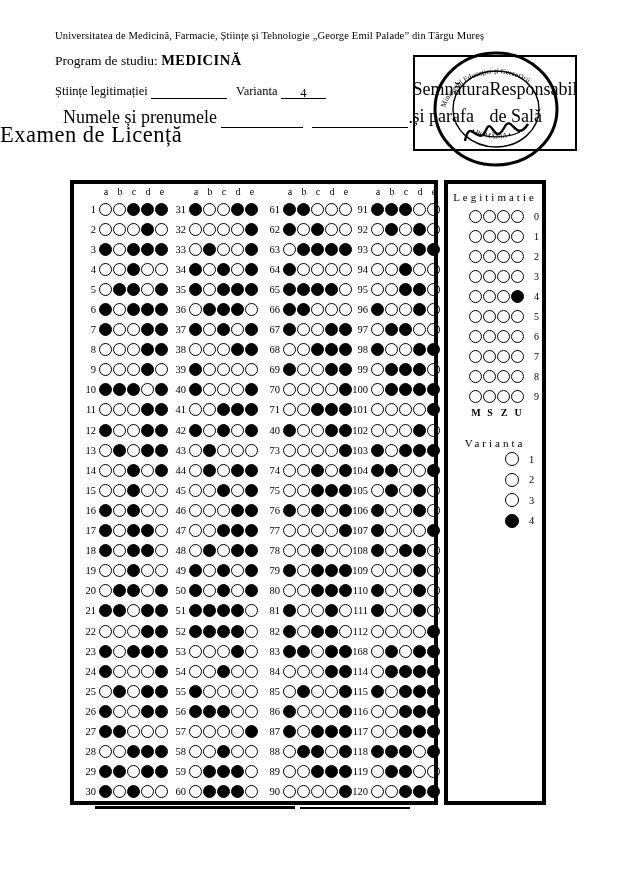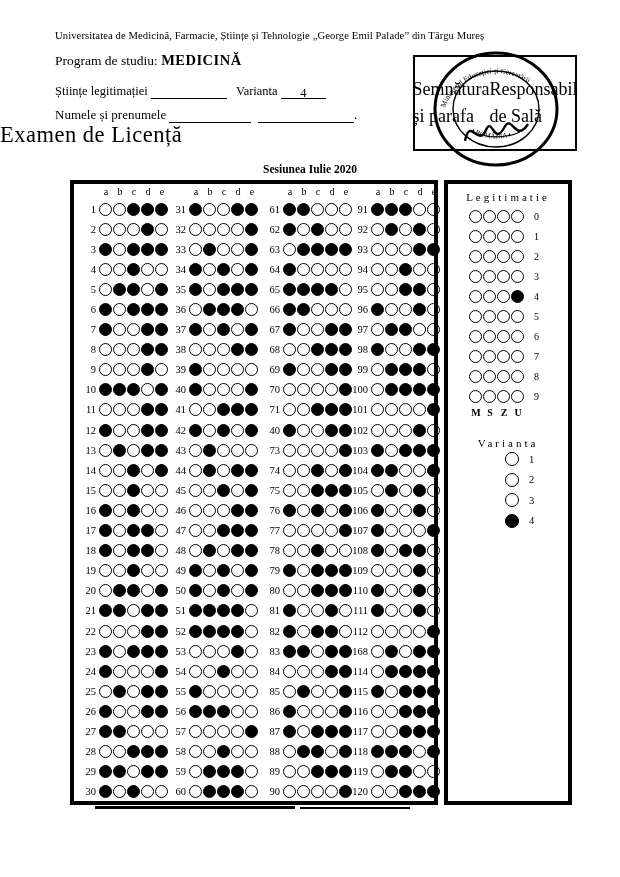--- a/index.html
+++ b/index.html
@@ -3,33 +3,33 @@
 <meta charset="utf-8">
 <style>
   html,body{margin:0;padding:0;background:#888;}
   .page{position:relative;width:620px;height:877px;background:#fff;overflow:hidden;
         font-family:"Liberation Serif",serif;color:#000;}
   
   .uni-line{position:absolute;left:55px;top:30px;width:530px;font-size:10.6px;font-weight:normal;letter-spacing:.1px;}
   .program-line{position:absolute;left:55px;top:52px;font-size:13.5px;}
   .program-line b{font-size:14.5px;letter-spacing:.5px;}
   .legit-line{position:absolute;left:55px;top:84px;font-size:12.5px;}
-  .name-line{position:absolute;left:55px;top:107px;font-size:13px;}
+  .name-line{position:absolute;left:63px;top:107px;font-size:18px;}
   .blank{display:inline-block;border-bottom:1.4px solid #000;height:12px;vertical-align:bottom;}
   .blank.b75{width:76px;} .blank.b45{width:45px;text-align:center;font-size:12.5px;}
   .blank.b80{width:82px;} .blank.b95{width:96px;}
   .exam-title{position:absolute;left:0;top:122px;width:620px;font-size:22.5px;letter-spacing:.5px;}
   .session{position:absolute;left:0;top:163px;width:620px;text-align:center;font-size:11.5px;font-weight:bold;}
   
   .stamp-box{position:absolute;left:413px;top:55px;width:160px;height:92px;border:2px solid #000;
              display:flex;flex-direction:row;justify-content:center;align-items:center;font-size:18px;line-height:1.5;}
   .stamp-svg{position:absolute;left:420px;top:46px;pointer-events:none;}
   
   .grid-box{position:absolute;left:70px;top:180px;width:368px;height:625px;border:4px solid #000;box-sizing:border-box;}
-  .side-box{position:absolute;left:444px;top:180px;width:128px;height:625px;border:4px solid #000;box-sizing:border-box;}
+  .side-box{position:absolute;left:444px;top:180px;width:102px;height:625px;border:4px solid #000;box-sizing:border-box;}
   .smudge{position:absolute;background:#000;}
   
   .qcol{position:absolute;top:183px;}
   .qcol.c1{left:72px;} .qcol.c2{left:162px;} .qcol.c3{left:256px;} .qcol.c4{left:344px;}
   .qhdr{display:flex;height:16px;align-items:center;}
   .qhdr .sp{width:27px;}
   .qhdr .lt{width:14px;text-align:center;font-size:10px;}
   .qrow{display:flex;height:20.1px;align-items:center;}
   .qnum{width:24px;text-align:right;padding-right:3px;font-size:10.5px;}
   .bubble{box-sizing:border-box;width:13px;height:13px;border:1.3px solid #000;border-radius:50%;margin-right:1px;flex:none;}
@@ -58,21 +58,20 @@
     <span class="blank b75"></span>&nbsp;&nbsp;
     <span>Varianta</span>
     <span class="blank b45">4</span>
   </div>
   <div class="name-line">
     <span>Numele și prenumele</span>
     <span class="blank b80"></span>&nbsp;
     <span class="blank b95"></span>.
   </div>
   <div class="exam-title">Examen de Licență</div>
-  <div class="session">Sesiunea Iulie 2020</div>
 
   <div class="stamp-box">
     <span>Semnătura și parafa</span>
     <span>Responsabil de Sală</span>
   </div>
   <svg class="stamp-svg" width="152" height="126" viewBox="0 0 152 126">
     <ellipse cx="76" cy="63" rx="61" ry="56" fill="none" stroke="#000" stroke-width="3"></ellipse>
     <ellipse cx="76" cy="63" rx="43" ry="38" fill="none" stroke="#000" stroke-width="1.4"></ellipse>
     <defs>
       <path id="arcTop" d="M 24,66 A 53,48 0 0 1 128,66" fill="none"></path>

